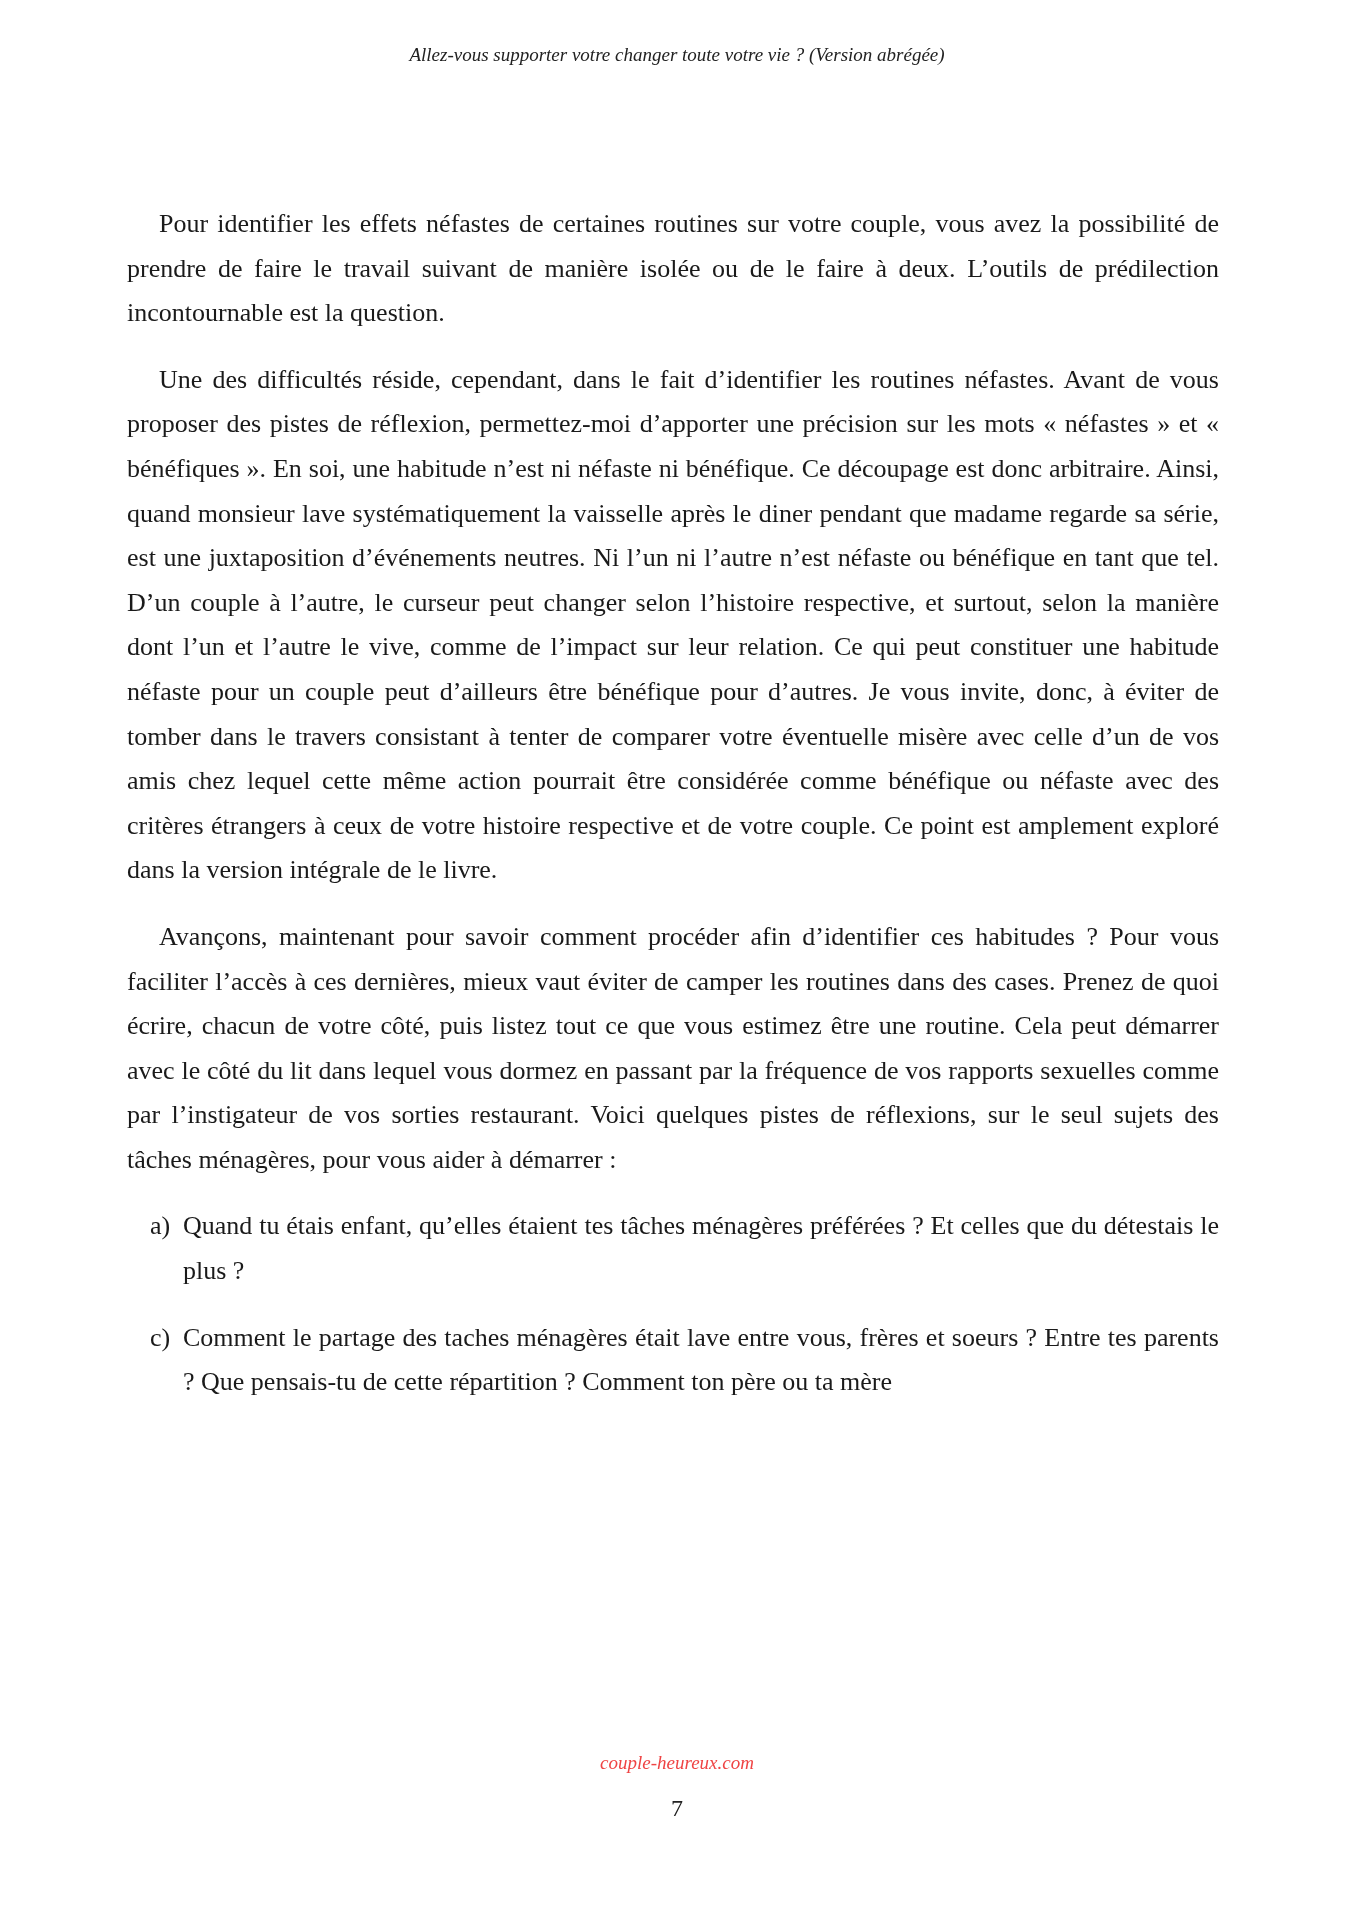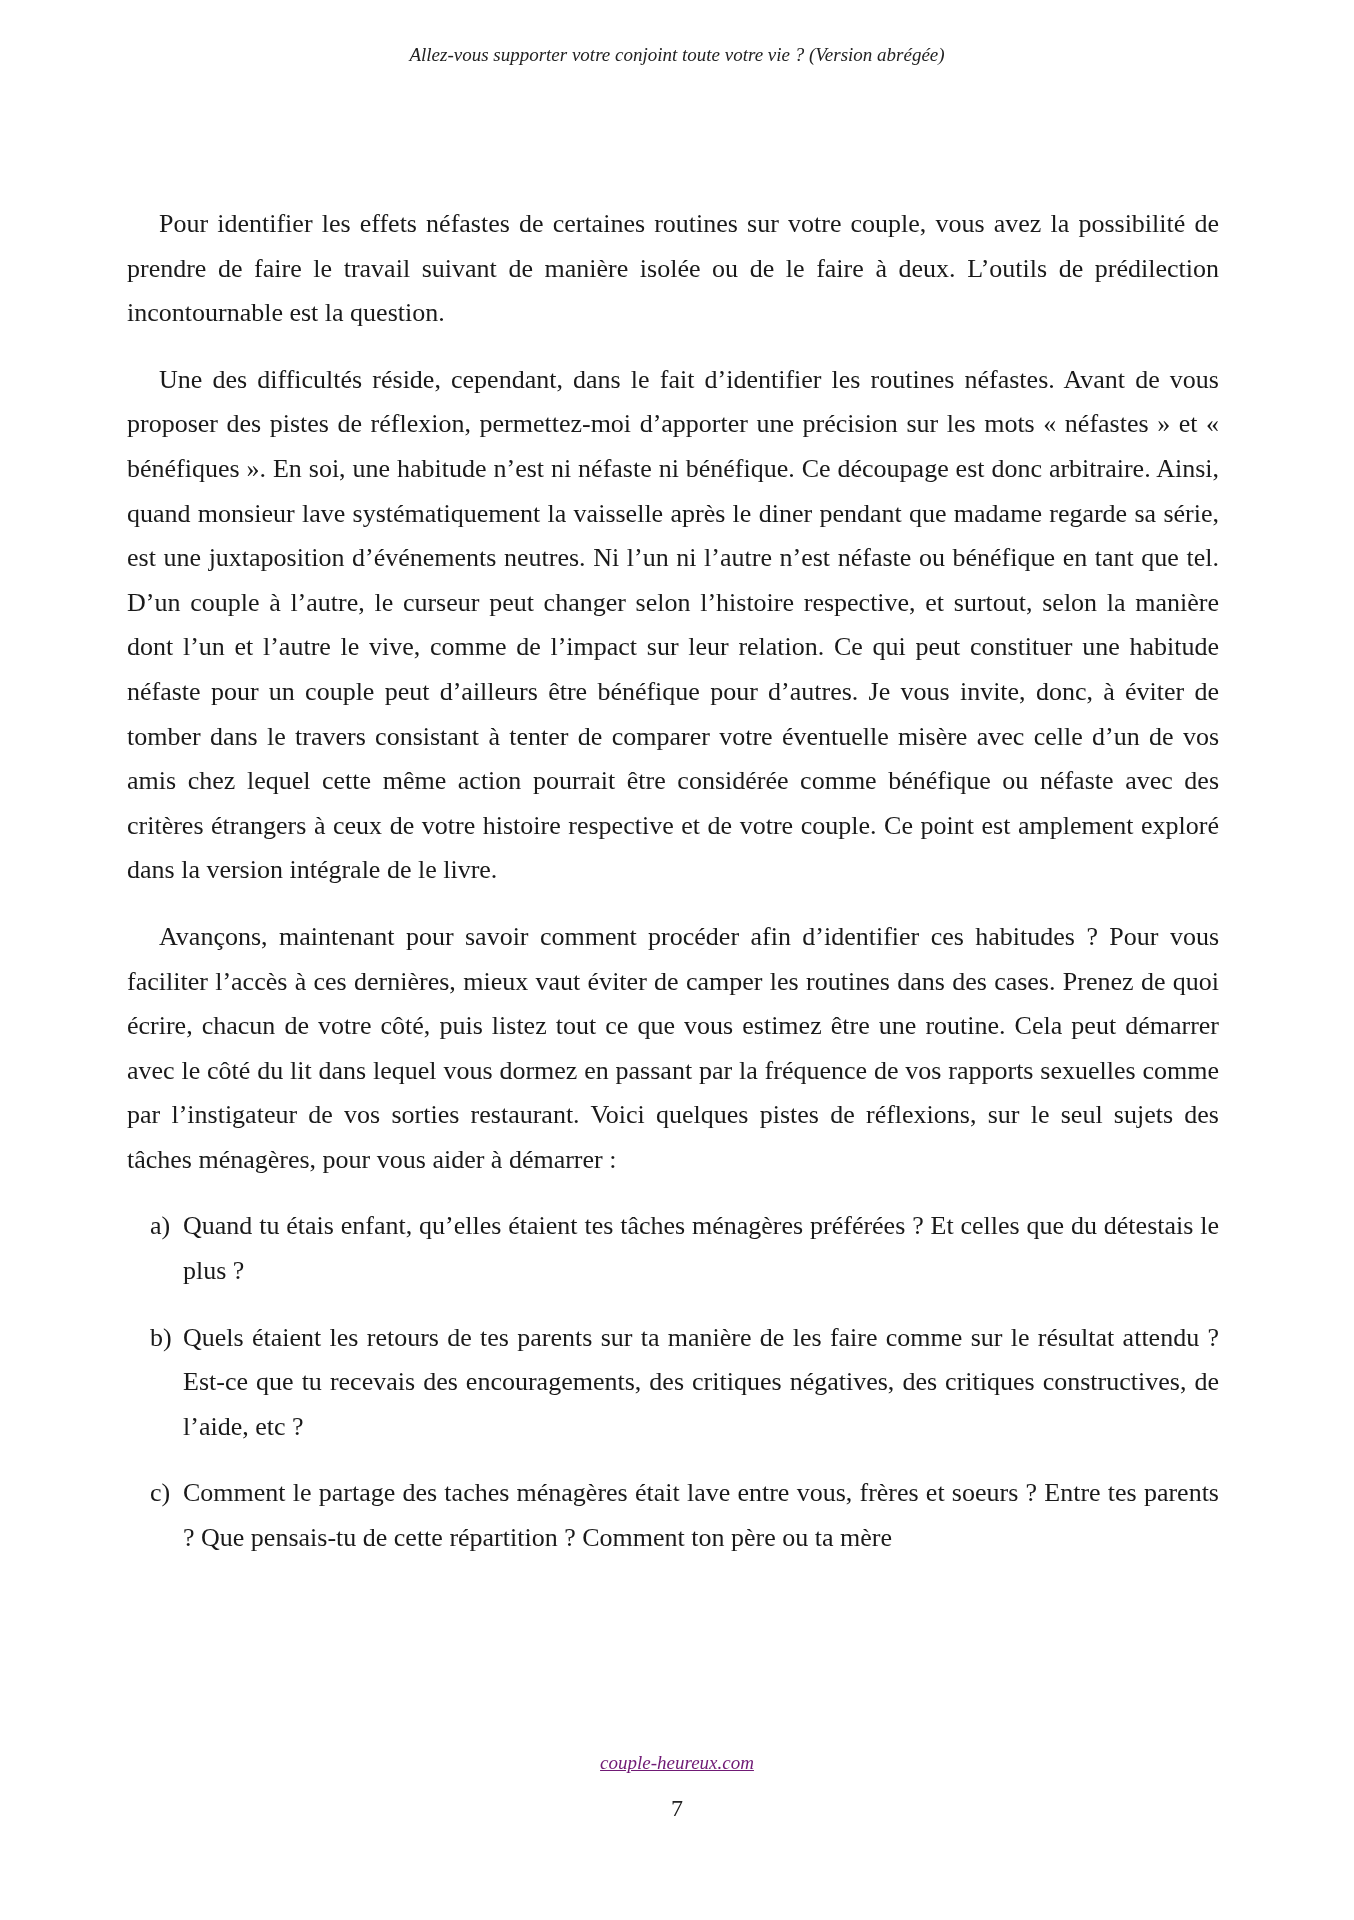--- a/index.html
+++ b/index.html
@@ -57,47 +57,45 @@
     .footer-link {
       position: absolute;
       top: 1752px;
       left: 0;
       width: 1354px;
       text-align: center;
       font-style: italic;
       font-size: 19px;
     }
     .footer-link a {
-      color: #701a75;
-      text-decoration: underline;
+      color: #ef4444;
       text-align: center;
     }
     .page-number {
       position: absolute;
       top: 1795px;
       left: 0;
       width: 1354px;
       text-align: center;
       font-size: 24px;
       color: #222;
     }
   </style>
 </head>
 <body>
 
-<div class="page-header">Allez-vous supporter votre conjoint toute votre vie  ? (Version abrégée)</div>
+<div class="page-header">Allez-vous supporter votre changer toute votre vie  ? (Version abrégée)</div>
 
 <div class="content">
   <p class="para">Pour identifier les effets néfastes de certaines routines sur votre couple, vous avez la possibilité de prendre de faire le travail suivant de manière isolée ou de le faire à deux. L’outils de prédilection incontournable est la question.</p>
   <p class="para">Une des difficultés réside, cependant, dans le fait d’identifier les routines néfastes.  Avant de vous proposer des pistes de réflexion, permettez-moi d’apporter une précision sur les mots «  néfastes  » et «  bénéfiques  ». En soi, une habitude n’est ni néfaste ni bénéfique. Ce découpage est donc arbitraire. Ainsi, quand monsieur lave systématiquement la vaisselle après le diner pendant que madame regarde sa série, est une juxtaposition d’événements neutres. Ni l’un ni l’autre n’est néfaste ou bénéfique en tant que tel. D’un couple à l’autre, le curseur peut changer selon l’histoire respective, et surtout, selon la manière dont l’un et l’autre le vive, comme de l’impact sur leur relation. Ce qui peut constituer une habitude néfaste pour un couple peut d’ailleurs être bénéfique pour d’autres. Je vous invite, donc, à éviter de tomber dans le travers consistant à tenter de comparer votre éventuelle misère avec celle d’un de vos amis chez lequel cette même action pourrait être considérée comme bénéfique ou néfaste avec des critères étrangers à ceux de votre histoire respective et de votre couple. Ce point est amplement exploré dans la version intégrale de le livre.</p>
   <p class="para">Avançons, maintenant pour savoir comment procéder afin d’identifier ces habitudes ? Pour vous faciliter l’accès à ces dernières, mieux vaut éviter de camper les routines dans des cases. Prenez de quoi écrire, chacun de votre côté, puis listez tout ce que vous estimez être une routine. Cela peut démarrer avec le côté du lit dans lequel vous dormez en passant par la fréquence de vos rapports sexuelles comme par l’instigateur de vos sorties restaurant. Voici quelques pistes de réflexions, sur le seul sujets des tâches ménagères, pour vous aider à démarrer :</p>
 
   <ul class="list">
     <li class="list-item"><span class="list-marker">a)</span><span>Quand tu étais enfant, qu’elles étaient tes tâches ménagères préférées ? Et celles que du détestais le plus ?</span></li>
-    <li class="list-item"><span class="list-marker">b)</span><span>Quels étaient les retours de tes parents sur ta manière de les faire comme sur le résultat attendu ? Est-ce que tu recevais des encouragements, des critiques négatives, des critiques constructives, de l’aide, etc  ?</span></li>
     <li class="list-item"><span class="list-marker">c)</span><span>Comment le partage des taches ménagères était lave entre vous, frères et soeurs ? Entre tes parents ? Que pensais-tu de cette répartition ? Comment ton père ou ta mère</span></li>
   </ul>
 </div>
 
 <div class="footer-link">
   <a>couple-heureux.com</a>
 </div>
 
 <div class="page-number">7</div>
 

